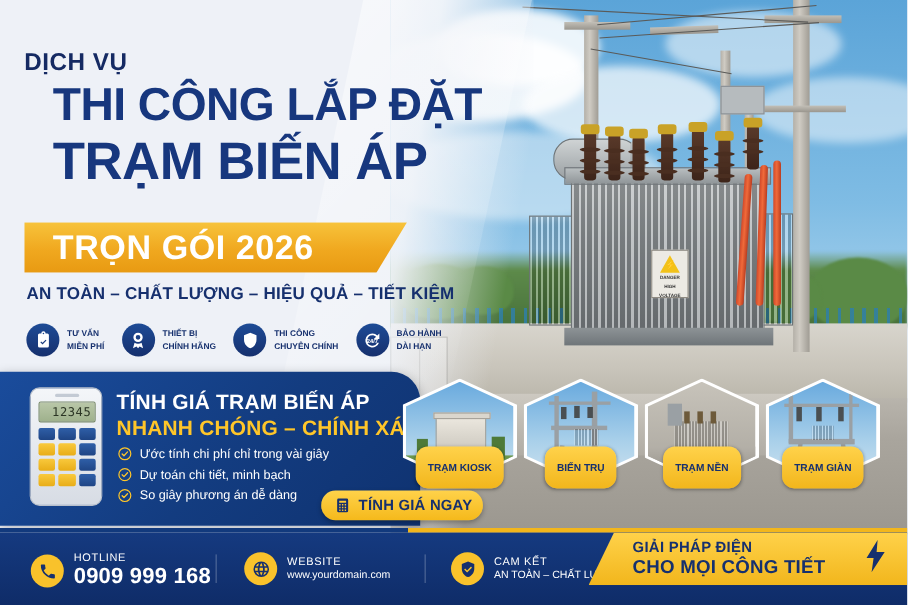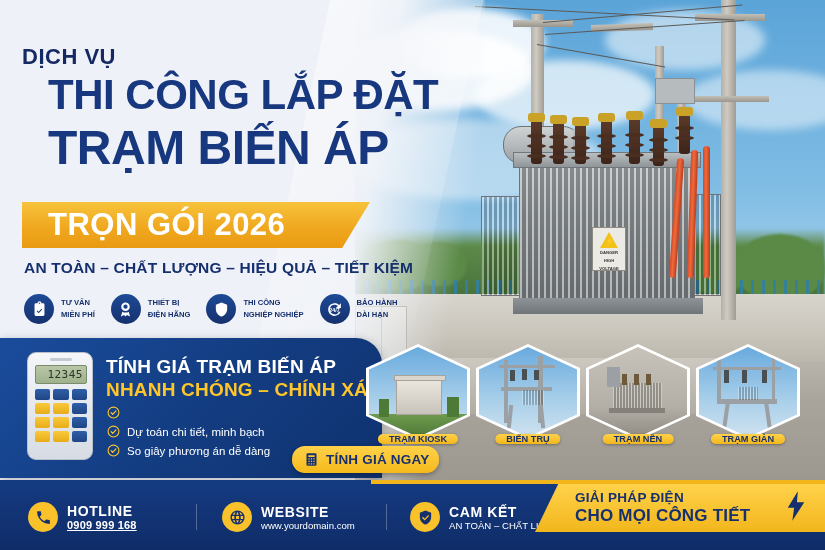--- a/index.html
+++ b/index.html
@@ -270,41 +270,41 @@
   }
   .hx-steel { position:absolute; background:#9aa0a4; }
   .hx-dark { position:absolute; background:#4a4f52; }
   .hx-tank {
     position:absolute; background:linear-gradient(180deg,#9ba1a4,#777d81);
     background-image:repeating-linear-gradient(90deg, rgba(255,255,255,.3) 0 1px, rgba(0,0,0,.2) 1px 3px);
   }
   .hexlabel {
     position:absolute; left:50%; bottom:-4px; transform:translateX(-50%);
     background:linear-gradient(180deg,#ffd24a,#f2b61c); border-radius:11px;
-    padding:0 11px; font-size:9.2px; font-weight:bold; color:#16306e;
+    padding:14px 11px; font-size:9.2px; font-weight:bold; color:#16306e;
     white-space:nowrap; box-shadow:0 1px 3px rgba(0,0,0,.32);
   }
 
   
   .footer {
     position:absolute; left:0; bottom:0; width:825px; height:66px;
     background:linear-gradient(180deg,#153a80,#0f2c68);
   }
   .footer-topline {
     position:absolute; left:0; top:-4px; width:825px; height:4px;
     background:linear-gradient(90deg,#123a7d 0%, #123a7d 45%, #f2b61c 45%, #f2b61c 100%);
   }
   .fitem { position:absolute; display:flex; align-items:center; gap:9px; }
   .fcircle {
     width:30px; height:30px; border-radius:50%; background:#f9c22b;
     display:flex; align-items:center; justify-content:center; flex:none;
   }
   .fcircle svg { width:17px; height:17px; fill:#16306e; }
-  .flabel { font-size:14px; font-weight:bold; color:#ffffff; letter-spacing:.6px; }
-  .fvalue-big { font-size:11px; font-weight:bold; color:#ffffff; letter-spacing:.2px;text-decoration:underline; }
+  .flabel { font-size:10px; font-weight:normal; color:#ffffff; letter-spacing:.6px; }
+  .fvalue-big { font-size:20px; font-weight:bold; color:#ffffff; letter-spacing:.2px; }
   .fvalue { font-size:9.6px; color:#ffffff; }
   .fsep { position:absolute; width:1px; height:26px; background:rgba(255,255,255,.28); }
 
   .yellow-banner {
     position:absolute; right:0; bottom:18px; width:290px; height:48px;
     background:linear-gradient(180deg,#ffd24a,#f2b61c);
     clip-path:polygon(8% 0, 100% 0, 100% 100%, 0 100%);
     display:flex; flex-direction:column; justify-content:center; padding-left:40px;
   }
   .yb1 { font-size:13.5px; font-weight:bold; color:#16306e; letter-spacing:.3px; }
@@ -441,33 +441,33 @@
       </div>
 
       <div class="feat">
         <div class="feat-circle">
           <svg viewBox="0 0 24 24">
               <path d="M12 2a6 6 0 1 0 0 12 6 6 0 0 0 0-12zm0 3a3 3 0 1 1 0 6 3 3 0 0 1 0-6zM7.5 15l-2 7 4.5-2.2L12 22l2-2.2 4.5 2.2-2-7A7.9 7.9 0 0 1 12 16.2 7.9 7.9 0 0 1 7.5 15z"></path>
             </svg>
         </div>
         <div class="feat-lbl">
           <div>THIẾT BỊ</div>
-          <div>ĐIỆN HÃNG</div>
+          <div>CHÍNH HÃNG</div>
         </div>
       </div>
 
       <div class="feat">
         <div class="feat-circle">
           <svg viewBox="0 0 24 24">
               <path d="M12 2 4 5.2v6c0 5 3.4 9.6 8 10.8 4.6-1.2 8-5.8 8-10.8v-6L12 2z"></path>
             </svg>
         </div>
         <div class="feat-lbl">
           <div>THI CÔNG</div>
-          <div>NGHIỆP NGHIỆP</div>
+          <div>CHUYÊN CHÍNH</div>
         </div>
       </div>
 
       <div class="feat">
         <div class="feat-circle">
           <svg viewBox="0 0 24 24">
               <path d="M12 3a9 9 0 1 0 8.5 12h-2.2A6.8 6.8 0 1 1 12 5.2c1.9 0 3.6.8 4.8 2L14 10h7V3l-2.6 2.6A8.9 8.9 0 0 0 12 3z"></path>
               <text x="12" y="15.6" font-size="7.5" font-family="Liberation Sans, sans-serif" font-weight="bold" text-anchor="middle" fill="#ffffff">24/7</text>
             </svg>
         </div>
@@ -507,20 +507,21 @@
 
     <div class="calc-title">TÍNH GIÁ TRẠM BIẾN ÁP</div>
     <div class="calc-sub">NHANH CHÓNG – CHÍNH XÁC</div>
 
     <div class="calc-list">
       <div class="cli">
         <svg viewBox="0 0 24 24">
             <circle cx="12" cy="12" r="10" fill="none" stroke="#ffc629" stroke-width="2"></circle>
             <path d="M7.5 12.3l3 3 6-6.4" fill="none" stroke="#ffc629" stroke-width="2.2" stroke-linecap="round" stroke-linejoin="round"></path>
           </svg>
+        <span>Ước tính chi phí chỉ trong vài giây</span>
       </div>
       <div class="cli">
         <svg viewBox="0 0 24 24">
             <circle cx="12" cy="12" r="10" fill="none" stroke="#ffc629" stroke-width="2"></circle>
             <path d="M7.5 12.3l3 3 6-6.4" fill="none" stroke="#ffc629" stroke-width="2.2" stroke-linecap="round" stroke-linejoin="round"></path>
           </svg>
         <span>Dự toán chi tiết, minh bạch</span>
       </div>
       <div class="cli">
         <svg viewBox="0 0 24 24">

